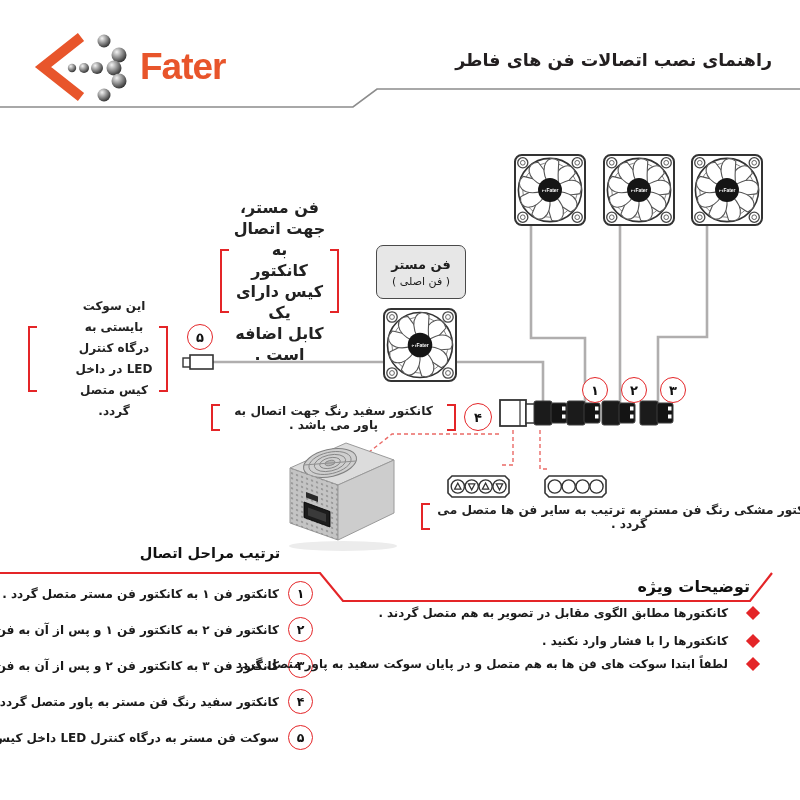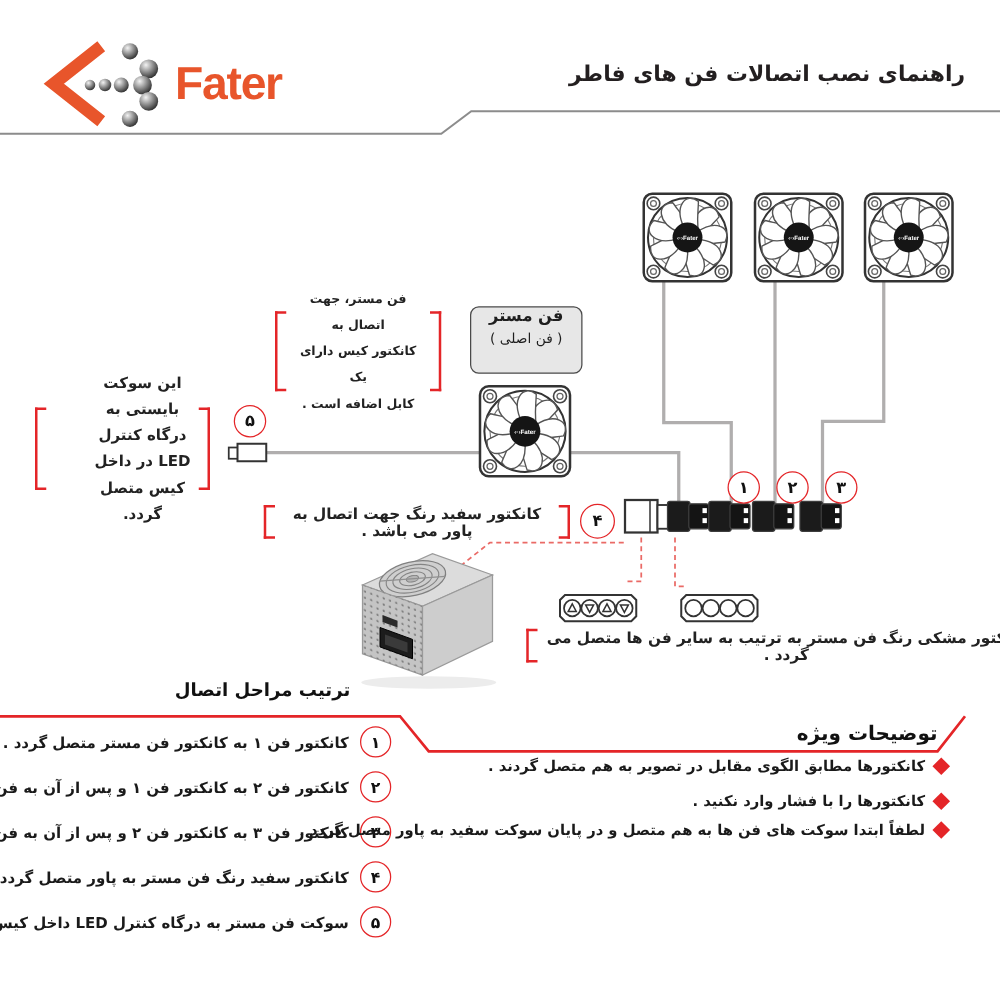--- a/index.html
+++ b/index.html
@@ -8,52 +8,52 @@
   svg.gfx{position:absolute;left:0;top:0;z-index:0;}
   .ov{position:absolute;z-index:2;}
   
   .logo{left:26px;top:28px;display:flex;align-items:center;}
   .logo-text{font-family:"Liberation Sans","DejaVu Sans",sans-serif;font-weight:bold;
              font-size:37px;color:#e8552b;letter-spacing:-1px;margin-left:2px;text-align:center;}
   .page-title{right:28px;top:50px;direction:rtl;font-weight:bold;font-size:17.5px;color:#231f20;}
   
   .master-box{left:376px;top:245px;width:88px;height:52px;background:#e7e7e7;
               border:1.5px solid #4a4a4a;border-radius:7px;display:flex;flex-direction:column;
-              align-items:center;direction:rtl;}
+              align-items:center;justify-content:center;direction:rtl;}
   .master-box .t1{font-weight:bold;font-size:13px;}
   .master-box .t2{font-size:11px;margin-top:3px;}
   
   .note{display:flex;align-items:center;justify-content:center;text-align:center;
         direction:rtl;font-weight:bold;color:#222;padding:0 13px;box-sizing:border-box;}
   .note::before,.note::after{content:"";position:absolute;top:0;bottom:0;width:7px;
         border:2.2px solid #e42528;}
   .note::before{right:0;border-left:none;}
   .note::after{left:0;border-right:none;}
-  .note-master{left:220px;top:249px;width:133px;height:64px;font-size:10px;line-height:21px;white-space:pre-line;}
+  .note-master{left:220px;top:249px;width:119px;height:64px;font-size:16px;line-height:21px;white-space:pre-line;}
   .note-led{left:28px;top:326px;width:140px;height:66px;font-size:12px;line-height:21px;white-space:pre-line;padding-left:45px;}
   .note-white{left:211px;top:404px;width:245px;height:27px;font-size:12.2px;}
   .note-black{left:421px;top:503px;width:416px;height:27px;font-size:12.2px;}
   
   .badge{border:1.6px solid #e42528;border-radius:50%;display:flex;align-items:center;
          justify-content:center;font-weight:bold;font-size:13px;color:#111;background:#fff;}
   .bd1{left:582px;top:377px;width:24px;height:24px;}
   .bd2{left:621px;top:377px;width:24px;height:24px;}
   .bd3{left:660px;top:377px;width:24px;height:24px;}
   .bd4{left:464px;top:403px;width:26px;height:26px;}
   .bd5{left:187px;top:324px;width:24px;height:24px;}
   
   .steps-title{left:120px;top:545px;width:180px;text-align:center;direction:rtl;
                font-weight:bold;font-size:14.5px;color:#111;}
   .notes-title{right:50px;top:577px;direction:rtl;font-weight:bold;font-size:16px;color:#111;}
   .steps{right:487px;top:581px;display:flex;flex-direction:column;direction:rtl;}
   .step-row{display:flex;align-items:center;gap:9px;margin-bottom:11px;direction:rtl;}
   .step-row .badge{width:23px;height:23px;flex:0 0 23px;font-size:12.5px;}
   .step-text{font-size:12px;font-weight:bold;white-space:nowrap;direction:rtl;color:#1a1a1a;}
   .notes{right:42px;top:606px;display:flex;flex-direction:column;direction:rtl;}
-  .note-row{display:flex;align-items:center;gap:8px;direction:rtl;}
+  .note-row{display:flex;align-items:center;gap:20px;direction:rtl;}
   .note-row.m1{margin-bottom:14px;}
   .note-row.m2{margin-bottom:9px;}
   .diamond{width:10px;height:10px;background:#e42528;transform:rotate(45deg);flex:0 0 10px;}
   .note-text{font-size:11.8px;font-weight:bold;white-space:nowrap;direction:rtl;color:#1a1a1a;}
 </style>
 </head>
 <body>
 
 <div class="page">
 

